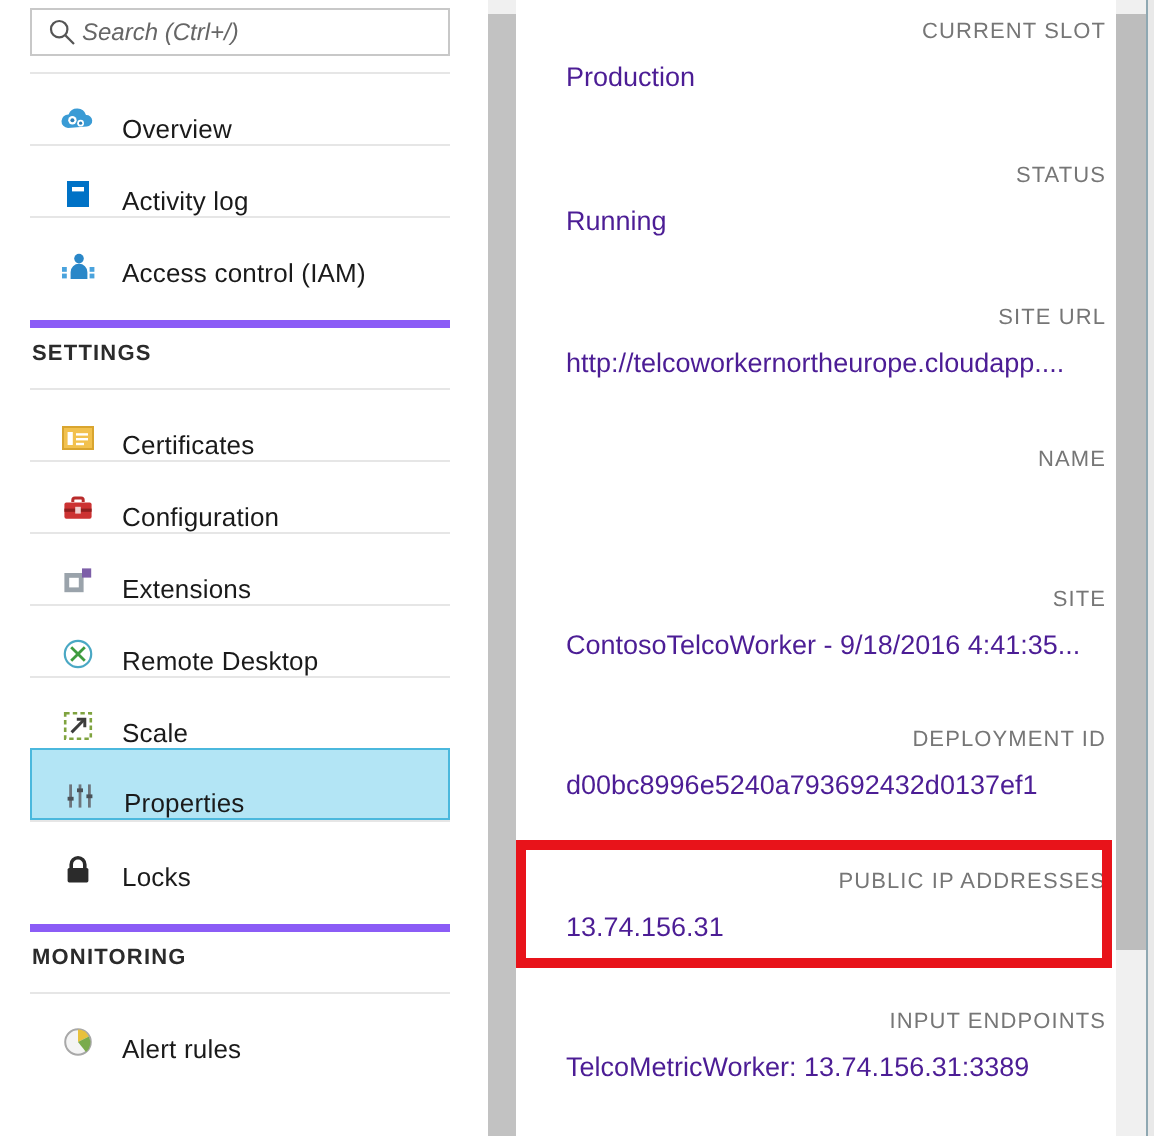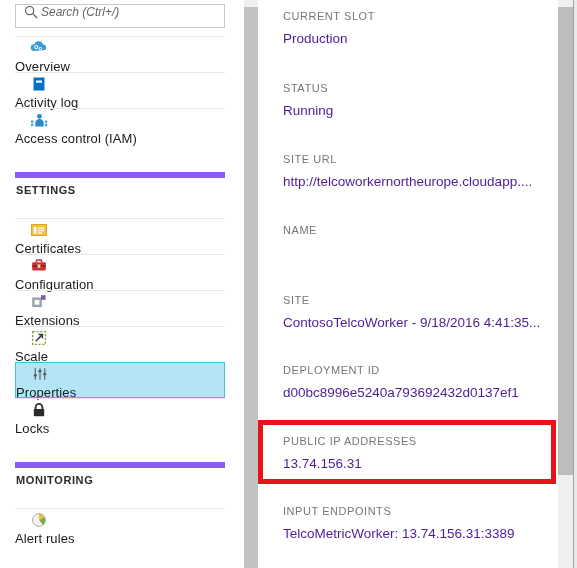--- a/index.html
+++ b/index.html
@@ -26,21 +26,21 @@
   }
 
   .search-wrap {
     position: absolute;
     left: 15px; top: 4px;
     width: 210px; height: 24px;
     border: 1px solid #c8c8c8;
     background: #ffffff;
     box-sizing: border-box;
     display: flex;
-    align-items: flex-start;
+    align-items: center;
   }
   .search-icon {
     width: 20px;
     margin-left: 5px;
     display: flex;
     align-items: center;
     justify-content: center;
     flex: none;
   }
   .search-input {
@@ -59,25 +59,24 @@
   .nav-list {
     position: absolute;
     left: 0; top: 36px;
     width: 240px;
   }
   .nav-row {
     position: relative;
     height: 36px;
     margin: 0 15px;
     display: flex;
-    align-items: flex-start;
+    align-items: flex-end;
     border-top: 1px solid #e6e6e6;
     box-sizing: border-box;
     cursor: pointer;
-    flex-direction: column;
   }
   .nav-row .ico {
     width: 26px;
     height: 22px;
     margin-left: 11px;
     margin-right: 9px;
     flex: none;
     display: flex;
     align-items: center;
     justify-content: center;
@@ -88,26 +87,26 @@
     letter-spacing: .1px;
     white-space: nowrap;
   }
   .nav-row.selected {
     background: #b3e5f5;
     border: 1px solid #4bb8dd;
     border-top: 1px solid #4bb8dd;
   }
 
   .group-head {
-    margin: 16px 15px;
+    margin: 4px 15px;
     height: 30px;
     display: flex;
     align-items: center;
     padding-left: 1px;
-    border-top: 6px solid #8b5cf6;
+    border-top: 4px solid #8b5cf6;
     box-sizing: border-box;
   }
   .group-head span {
     font-size: 11px;
     font-weight: bold;
     color: #2b2b2b;
     letter-spacing: .6px;
   }
   .group-spacer { height: 12px; margin: 0 15px; }
 
@@ -139,20 +138,21 @@
     position: absolute;
     left: 25px;
     width: 270px;
   }
   .prop .p-label {
     font-size: 11px;
     color: #767676;
     letter-spacing: .55px;
     margin-bottom: 9px;
     white-space: nowrap;
+    text-align: right;
   }
   .prop .p-value {
     font-size: 13.5px;
     color: #4c1d95;
     white-space: nowrap;
     overflow: hidden;
   }
 
   
   #right-scrollbar {
@@ -276,20 +276,30 @@
       <span class="ico">
         <svg width="18" height="18" viewBox="0 0 18 18">
           <rect x="2.2" y="4.5" width="9.6" height="9.6" fill="#9aa3ab"></rect>
           <rect x="4.6" y="6.9" width="4.8" height="4.8" fill="#ffffff"></rect>
           <rect x="11" y="2.2" width="4.6" height="4.6" fill="#7d5fa8"></rect>
         </svg>
       </span>
       <span class="lbl">Extensions</span>
     </div>
 
+    <div class="nav-row">
+      <span class="ico">
+        <svg width="18" height="18" viewBox="0 0 18 18">
+          <circle cx="9" cy="9" r="6.6" fill="none" stroke="#4aa8c4" stroke-width="1.1"></circle>
+          <line x1="5.6" y1="12.4" x2="12.4" y2="5.6" stroke="#3f9c3f" stroke-width="1.4"></line>
+          <line x1="5.6" y1="5.6" x2="12.4" y2="12.4" stroke="#3f9c3f" stroke-width="1.4"></line>
+        </svg>
+      </span>
+      <span class="lbl">Remote Desktop</span>
+    </div>
 
     <div class="nav-row">
       <span class="ico">
         <svg width="18" height="18" viewBox="0 0 18 18">
           <rect x="2.6" y="2.6" width="12.8" height="12.8" fill="none" stroke="#7fa33f" stroke-width="1.3" stroke-dasharray="2.2 1.6"></rect>
           <line x1="5.8" y1="12.2" x2="12" y2="5.9" stroke="#3c3c3c" stroke-width="1.5"></line>
           <path d="M8.4 5.6h4v4" fill="none" stroke="#3c3c3c" stroke-width="1.5"></path>
         </svg>
       </span>
       <span class="lbl">Scale</span>

